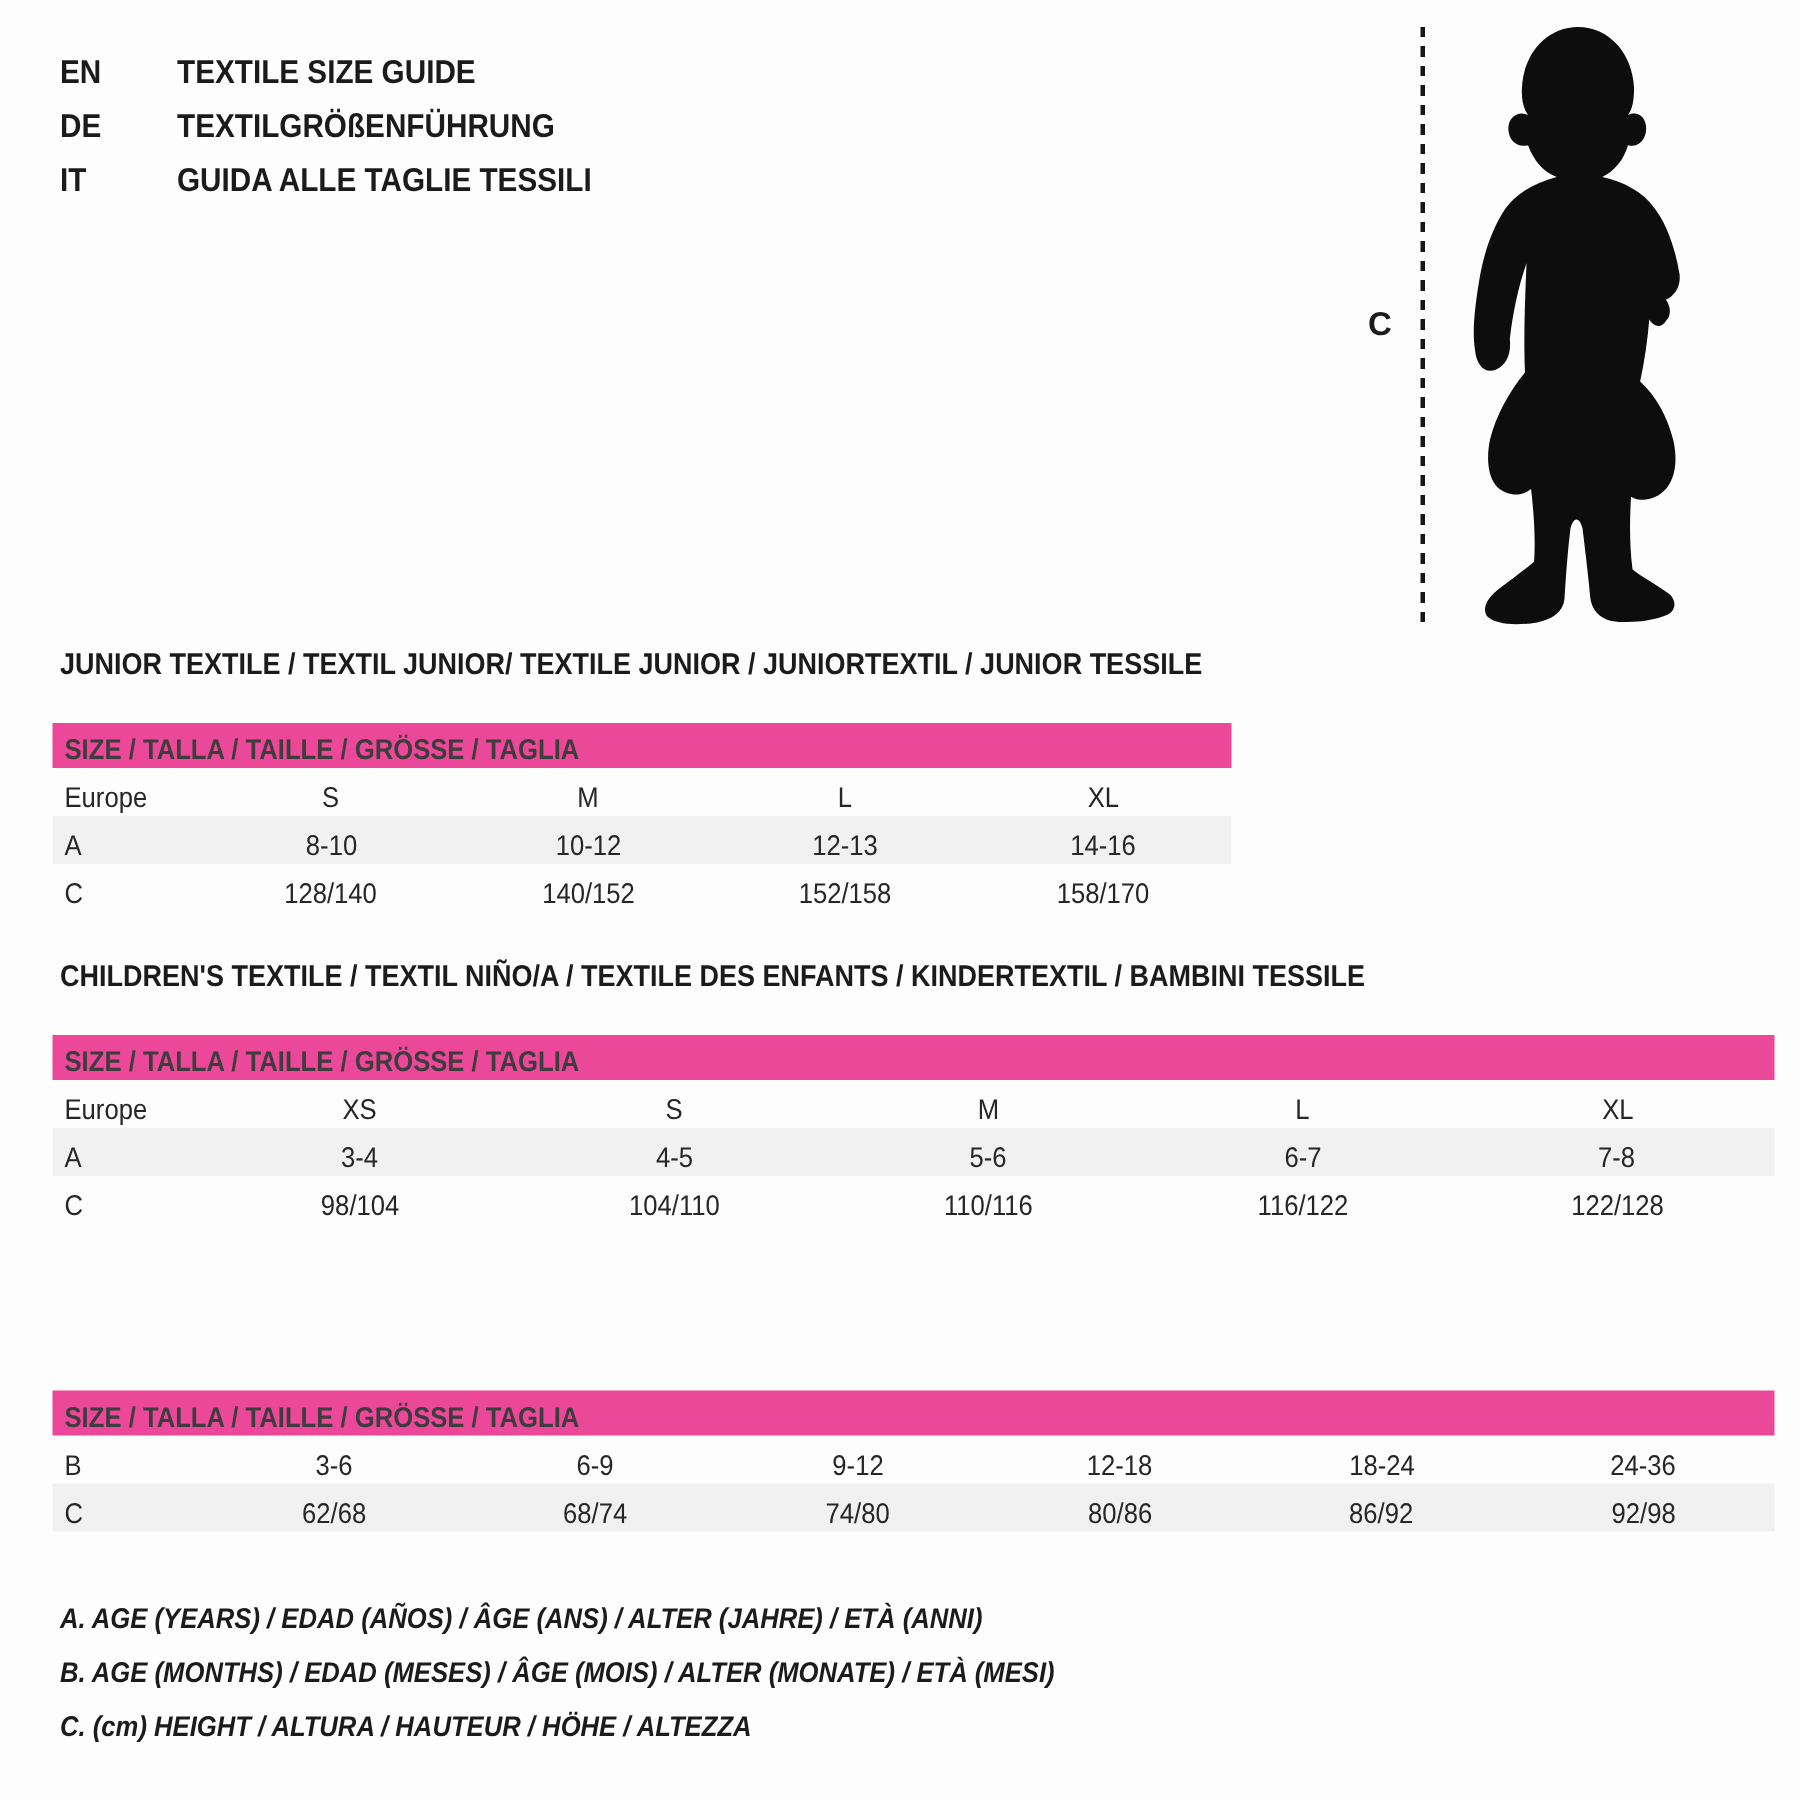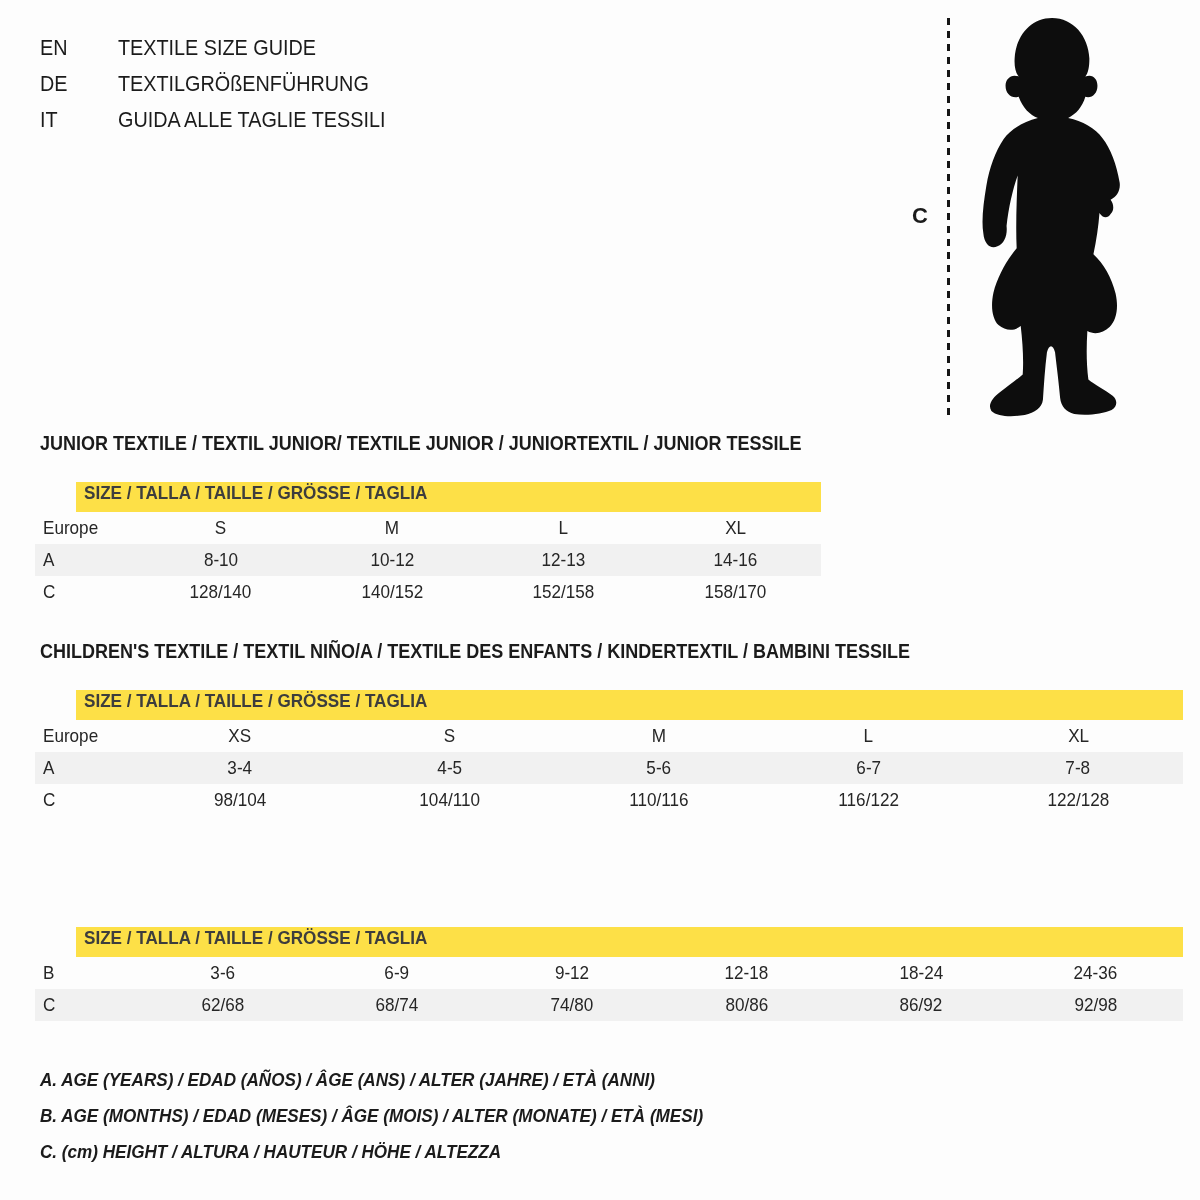--- a/index.html
+++ b/index.html
@@ -8,21 +8,21 @@
     background:#fdfdfd; color:#1b1b1b;
     font-family:"Liberation Sans","DejaVu Sans",sans-serif;
   }
   
   .cx { display:inline-block; white-space:nowrap; transform:scaleX(.9); }
   .ox0 { transform-origin:0 50%; }
   .oxc { transform-origin:50% 50%; }
 
   
   .lang-list { position:absolute; left:40px; top:30px; }
-  .lang-row { display:flex; align-items:center; height:36px; font-weight:400; font-size:22px; }
+  .lang-row { display:flex; align-items:center; height:36px; font-weight:700; font-size:22px; }
   .lang-code { width:78px; }
 
   
   .h-line {
     position:absolute; left:947px; top:18px; width:3px; height:400px;
     background:repeating-linear-gradient(to bottom,#161616 0 7px,transparent 7px 13px);
   }
   .h-label { position:absolute; left:901px; top:203px; width:38px; text-align:center;
              font-weight:700; font-size:22px; }
   .silhouette { position:absolute; left:963px; top:16px; }
@@ -32,24 +32,24 @@
   .hd-junior   { top:428px; }
   .hd-children { top:636px; }
   .hd-babies   { top:842px; }
 
   
   .table { position:absolute; left:35px; font-size:19px; }
   .tbl-junior   { top:482px; width:786px; }
   .tbl-children { top:690px; width:1148px; }
   .tbl-babies   { top:927px; width:1148px; }
   .size-bar {
-    height:30px; background:#fde047; display:flex; align-items:flex-start;
-    padding-left:8px; box-sizing:border-box; font-weight:700; color:#3d3d3d;margin-left:41px;
+    height:30px; background:#ec4899; display:flex; align-items:flex-end;
+    padding-left:8px; box-sizing:border-box; font-weight:700; color:#3d3d3d;
   }
-  .trow { display:flex; align-items:center; height:32px; color:#262626; }
+  .trow { display:flex; align-items:flex-end; height:32px; color:#262626; }
   .trow.alt { background:#f1f1f1; }
   .lbl { width:100px; padding-left:8px; box-sizing:border-box; }
   .val { flex:1; text-align:center; }
 
   
   .legend { position:absolute; left:40px; top:1062px; font-weight:700; font-size:19px;font-style:italic; }
   .legend-line { height:36px; display:flex; align-items:center; }
 </style>
 </head>
 <body>

